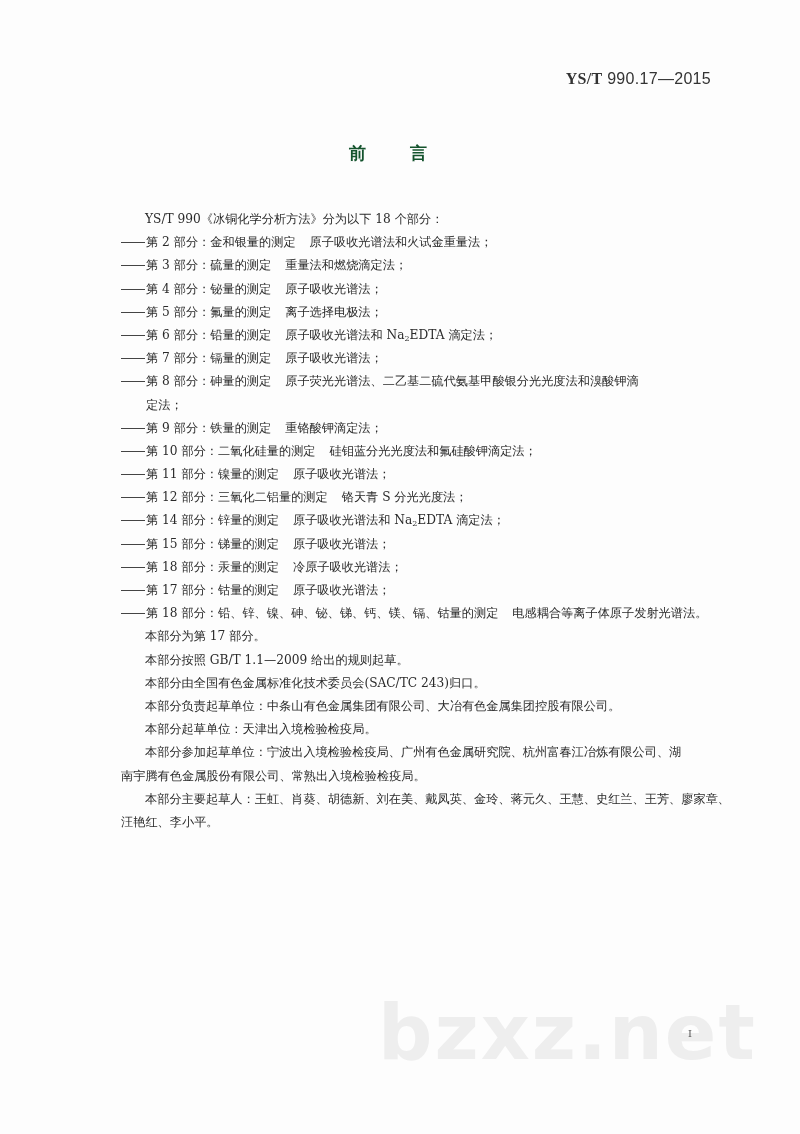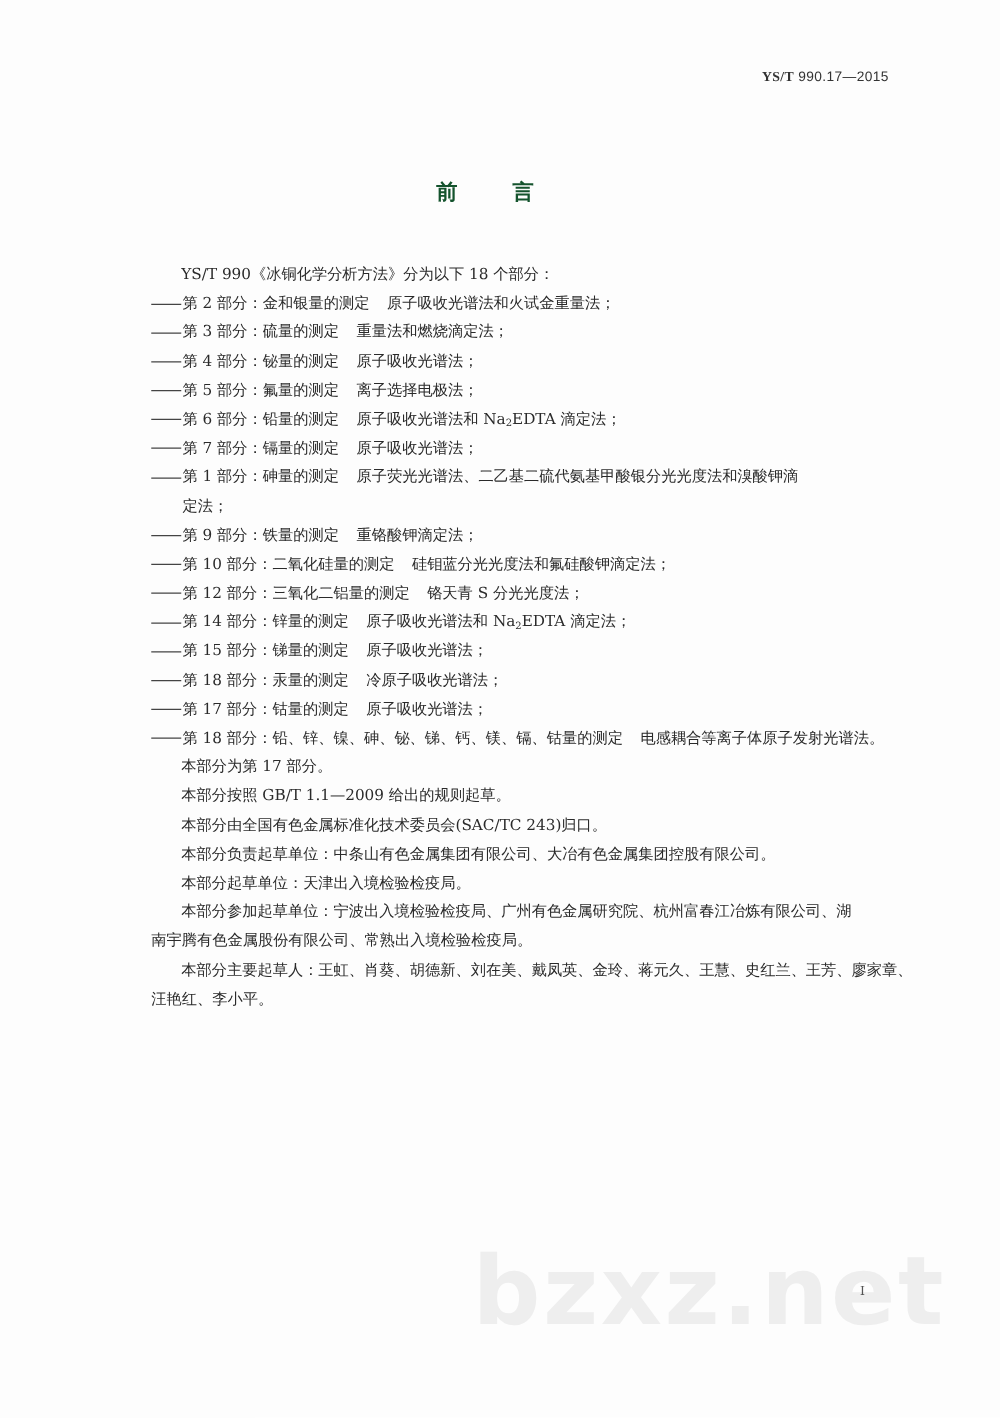--- a/index.html
+++ b/index.html
@@ -2,21 +2,21 @@
 <html><head>
 <meta charset="utf-8">
 <style>
   html, body { margin: 0; padding: 0; }
   body {
     width: 800px; height: 1134px; background: #ffffff; position: relative; overflow: hidden;
     font-family: "DejaVu Serif", "Liberation Serif", serif; color: #2a2a2a;
   }
   .page { position: absolute; left: 0; top: 0; width: 800px; height: 1134px; background: #fdfdfd; }
   .std-code {
-    position: absolute; right: 89px; top: 56px; font-size: 11px; letter-spacing: 0.3px;
+    position: absolute; right: 89px; top: 70px; font-size: 16px; letter-spacing: 0.3px;
     font-family: "Liberation Sans", "DejaVu Sans", sans-serif; color: #333;
   }
   .std-code .prefix { font-family: "Liberation Serif", serif; font-weight: bold; }
   .title {
     position: absolute; top: 142px; left: 0; width: 776px; text-align: center;
     font-family: "DejaVu Sans", sans-serif; font-weight: bold; font-size: 17px; color: #14532d;
     letter-spacing: 0;
   }
   .title span { display: inline-block; }
   .title .gap { width: 44px; }
@@ -52,24 +52,25 @@
 
   <div class="content">
     <div class="line indent">YS/T 990《冰铜化学分析方法》分为以下 18 个部分：</div>
 
     <div class="line item"><span class="dash"></span><span>第 2 部分：金和银量的测定</span><span class="sp"></span><span>原子吸收光谱法和火试金重量法；</span></div>
     <div class="line item"><span class="dash"></span><span>第 3 部分：硫量的测定</span><span class="sp"></span><span>重量法和燃烧滴定法；</span></div>
     <div class="line item"><span class="dash"></span><span>第 4 部分：铋量的测定</span><span class="sp"></span><span>原子吸收光谱法；</span></div>
     <div class="line item"><span class="dash"></span><span>第 5 部分：氟量的测定</span><span class="sp"></span><span>离子选择电极法；</span></div>
     <div class="line item"><span class="dash"></span><span>第 6 部分：铅量的测定</span><span class="sp"></span><span>原子吸收光谱法和 Na</span><sub>2</sub><span>EDTA 滴定法；</span></div>
     <div class="line item"><span class="dash"></span><span>第 7 部分：镉量的测定</span><span class="sp"></span><span>原子吸收光谱法；</span></div>
-    <div class="line item"><span class="dash"></span><span>第 1 部分：砷量的测定</span><span class="sp"></span><span>原子荧光光谱法、二乙基二硫代氨基甲酸银分光光度法和溴酸钾滴</span></div>
+    <div class="line item"><span class="dash"></span><span>第 8 部分：砷量的测定</span><span class="sp"></span><span>原子荧光光谱法、二乙基二硫代氨基甲酸银分光光度法和溴酸钾滴</span></div>
     <div class="line cont">定法；</div>
     <div class="line item"><span class="dash"></span><span>第 9 部分：铁量的测定</span><span class="sp"></span><span>重铬酸钾滴定法；</span></div>
     <div class="line item"><span class="dash"></span><span>第 10 部分：二氧化硅量的测定</span><span class="sp"></span><span>硅钼蓝分光光度法和氟硅酸钾滴定法；</span></div>
+    <div class="line item"><span class="dash"></span><span>第 11 部分：镍量的测定</span><span class="sp"></span><span>原子吸收光谱法；</span></div>
     <div class="line item"><span class="dash"></span><span>第 12 部分：三氧化二铝量的测定</span><span class="sp"></span><span>铬天青 S 分光光度法；</span></div>
     <div class="line item"><span class="dash"></span><span>第 14 部分：锌量的测定</span><span class="sp"></span><span>原子吸收光谱法和 Na</span><sub>2</sub><span>EDTA 滴定法；</span></div>
     <div class="line item"><span class="dash"></span><span>第 15 部分：锑量的测定</span><span class="sp"></span><span>原子吸收光谱法；</span></div>
     <div class="line item"><span class="dash"></span><span>第 18 部分：汞量的测定</span><span class="sp"></span><span>冷原子吸收光谱法；</span></div>
     <div class="line item"><span class="dash"></span><span>第 17 部分：钴量的测定</span><span class="sp"></span><span>原子吸收光谱法；</span></div>
     <div class="line item"><span class="dash"></span><span>第 18 部分：铅、锌、镍、砷、铋、锑、钙、镁、镉、钴量的测定</span><span class="sp"></span><span>电感耦合等离子体原子发射光谱法。</span></div>
 
     <div class="line indent">本部分为第 17 部分。</div>
     <div class="line indent">本部分按照 GB/T 1.1—2009 给出的规则起草。</div>
     <div class="line indent">本部分由全国有色金属标准化技术委员会(SAC/TC 243)归口。</div>

